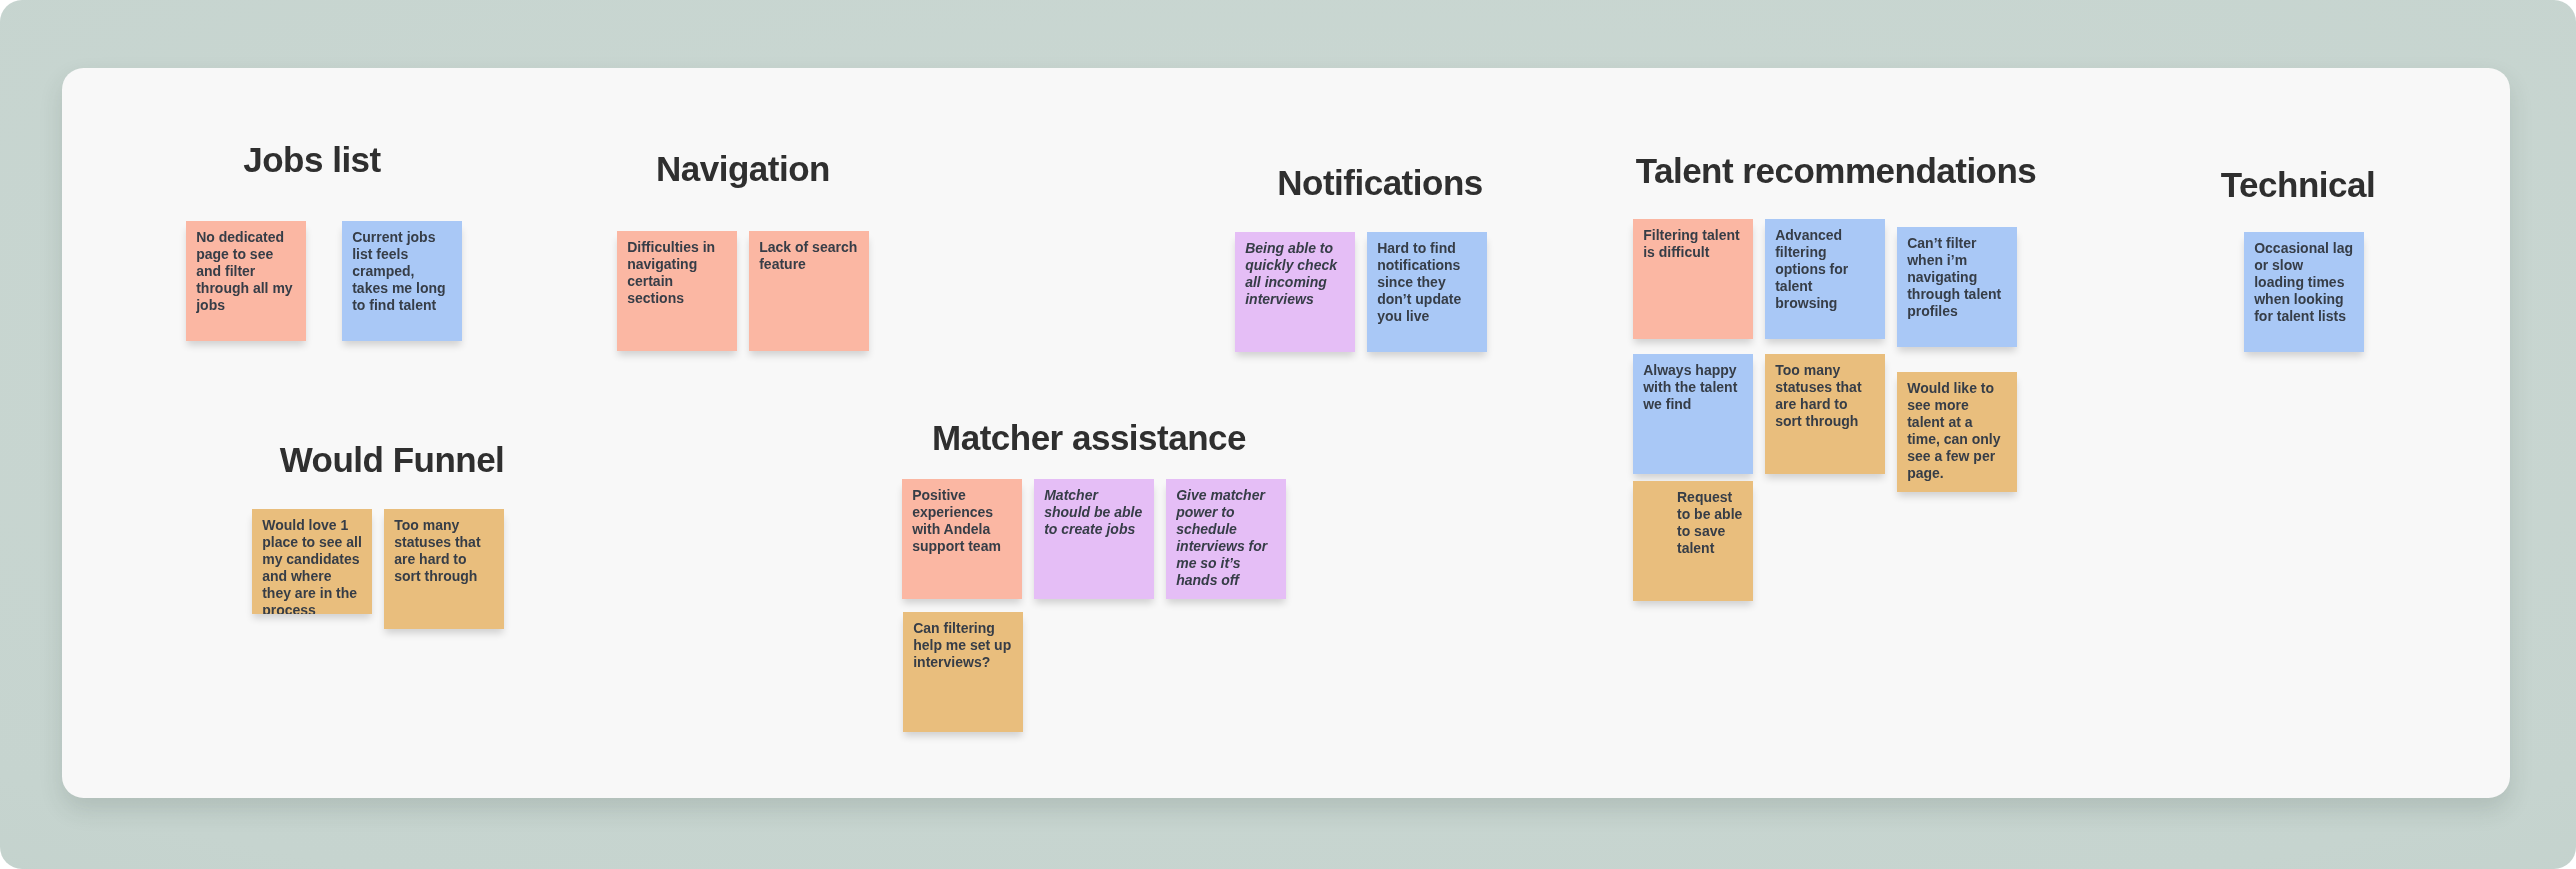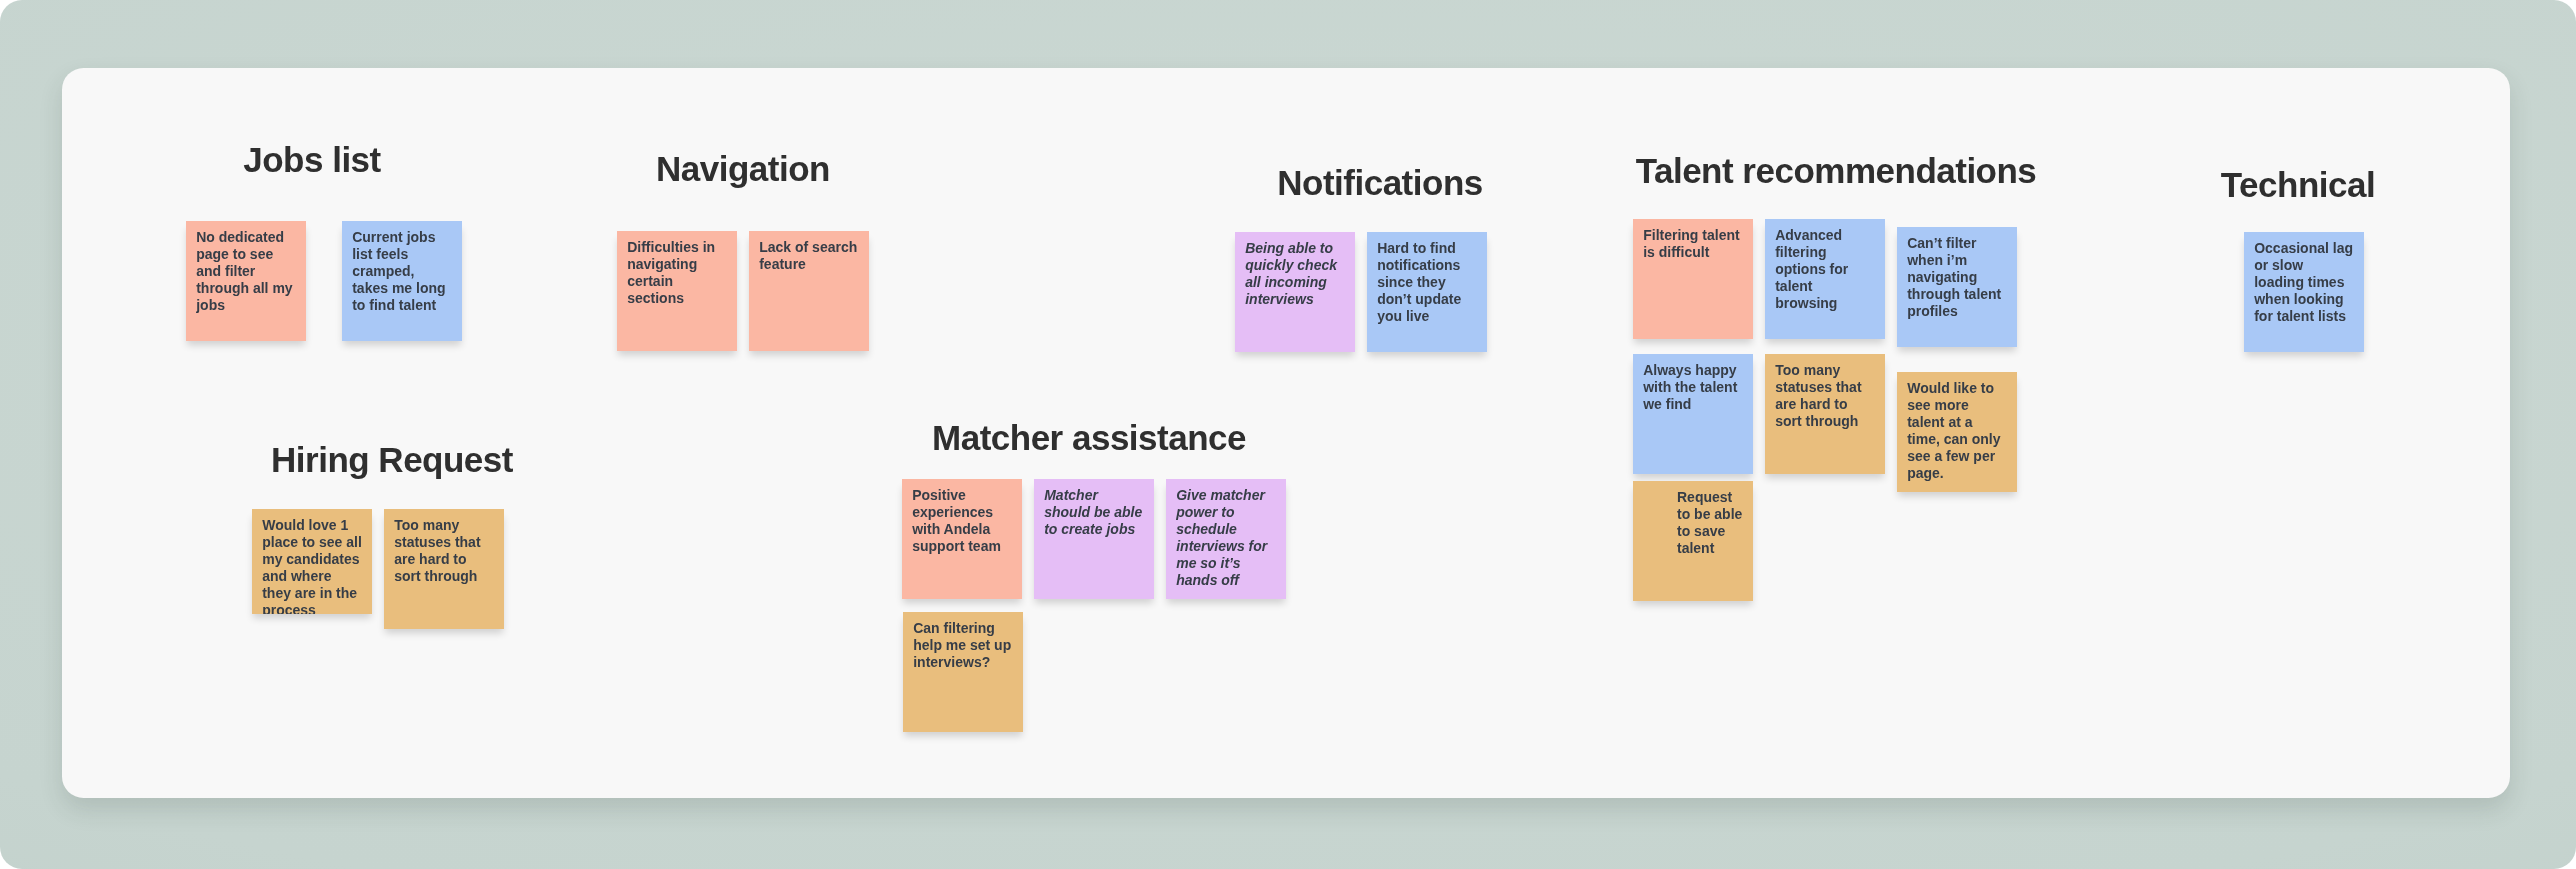--- a/index.html
+++ b/index.html
@@ -69,21 +69,21 @@
       <div class="note tan" style="left:1835px; top:304px;">Would like to see more talent at a time, can only see a few per page.</div>
       <div class="note tan" style="left:1571px; top:413px;padding-left:44px;">Request to be able to save talent</div>
     </section>
 
     <section class="group">
       <div class="group-title" style="left:2236px; top:96px;">Technical</div>
       <div class="note blue" style="left:2182px; top:164px;">Occasional lag or slow loading times when looking for talent lists</div>
     </section>
 
     <section class="group">
-      <div class="group-title" style="left:330px; top:371px;">Hiring Request</div>
+      <div class="group-title" style="left:330px; top:371px;">Would Funnel</div>
       <div class="note tan" style="left:190px; top:441px; height:105px;">Would love 1 place to see all my candidates and where they are in the process</div>
       <div class="note tan" style="left:322px; top:441px;">Too many statuses that are hard to sort through</div>
     </section>
 
     <section class="group">
       <div class="group-title" style="left:1027px; top:349px;">Matcher assistance</div>
       <div class="note salmon" style="left:840px; top:411px;">Positive experiences with Andela support team</div>
       <div class="note purple" style="left:972px; top:411px;">Matcher should be able to create jobs</div>
       <div class="note purple" style="left:1104px; top:411px;">Give matcher power to schedule interviews for me so it’s hands off</div>
       <div class="note tan" style="left:841px; top:544px;">Can filtering help me set up interviews?</div>

